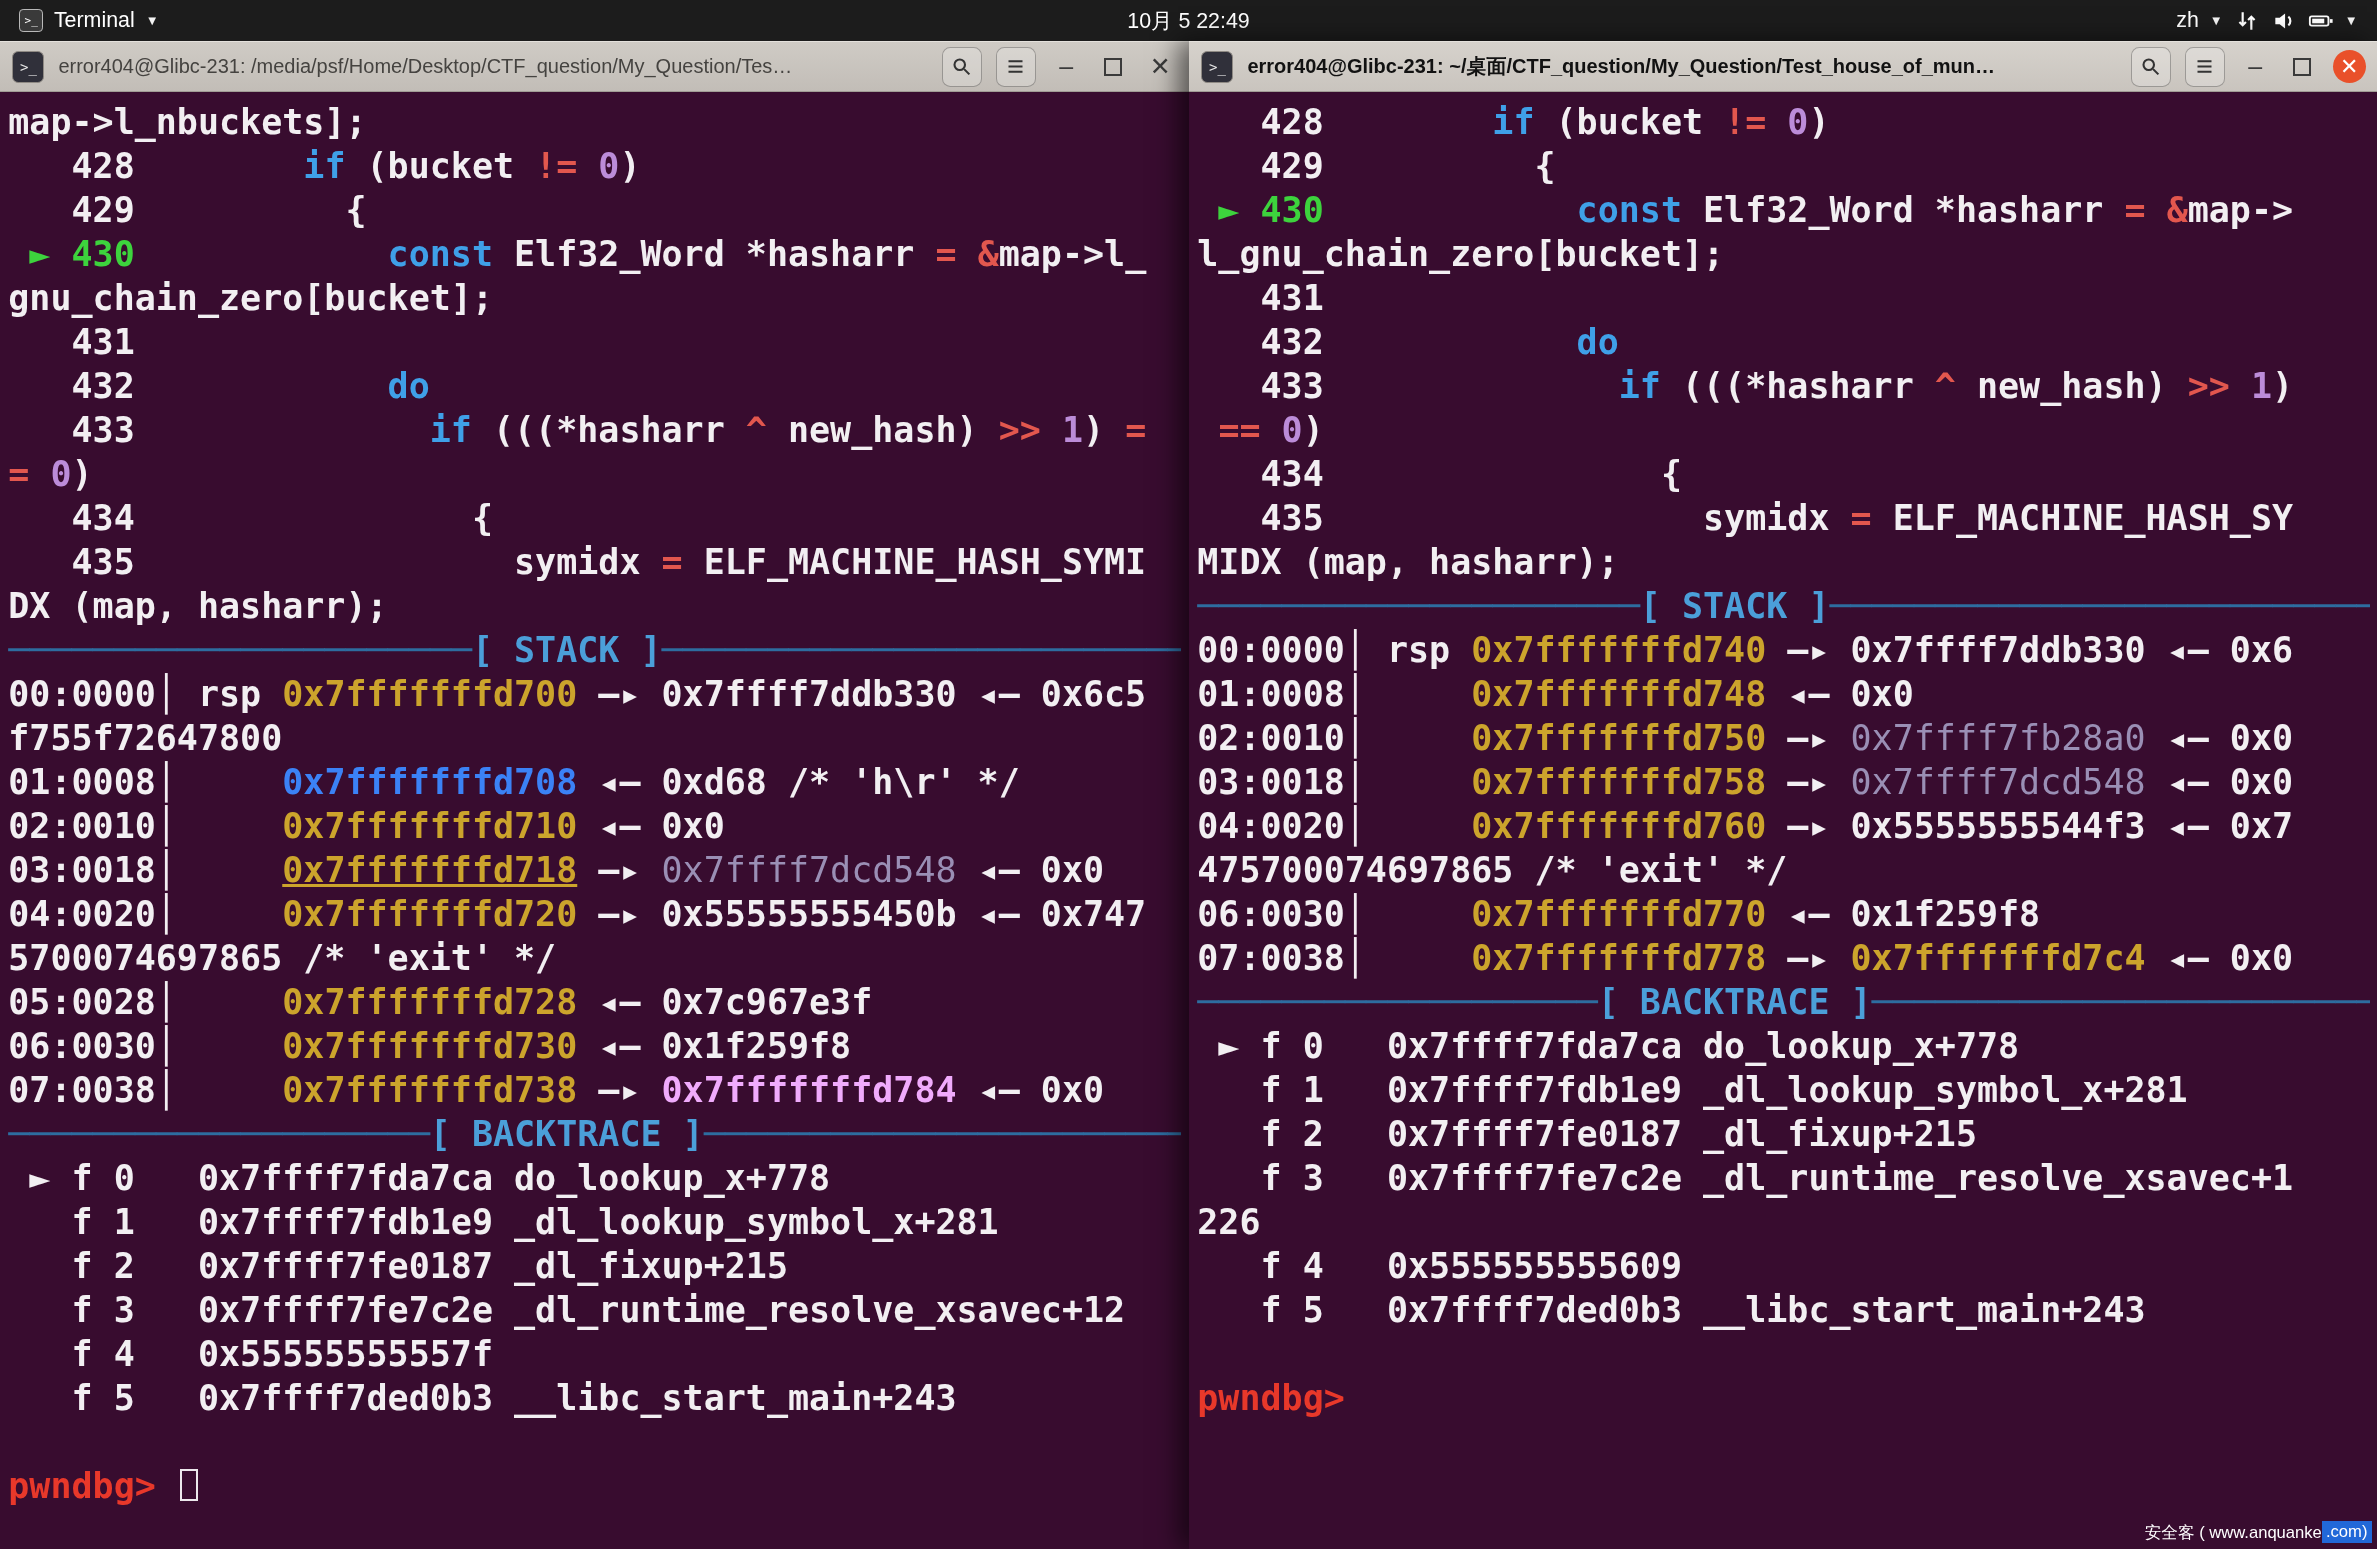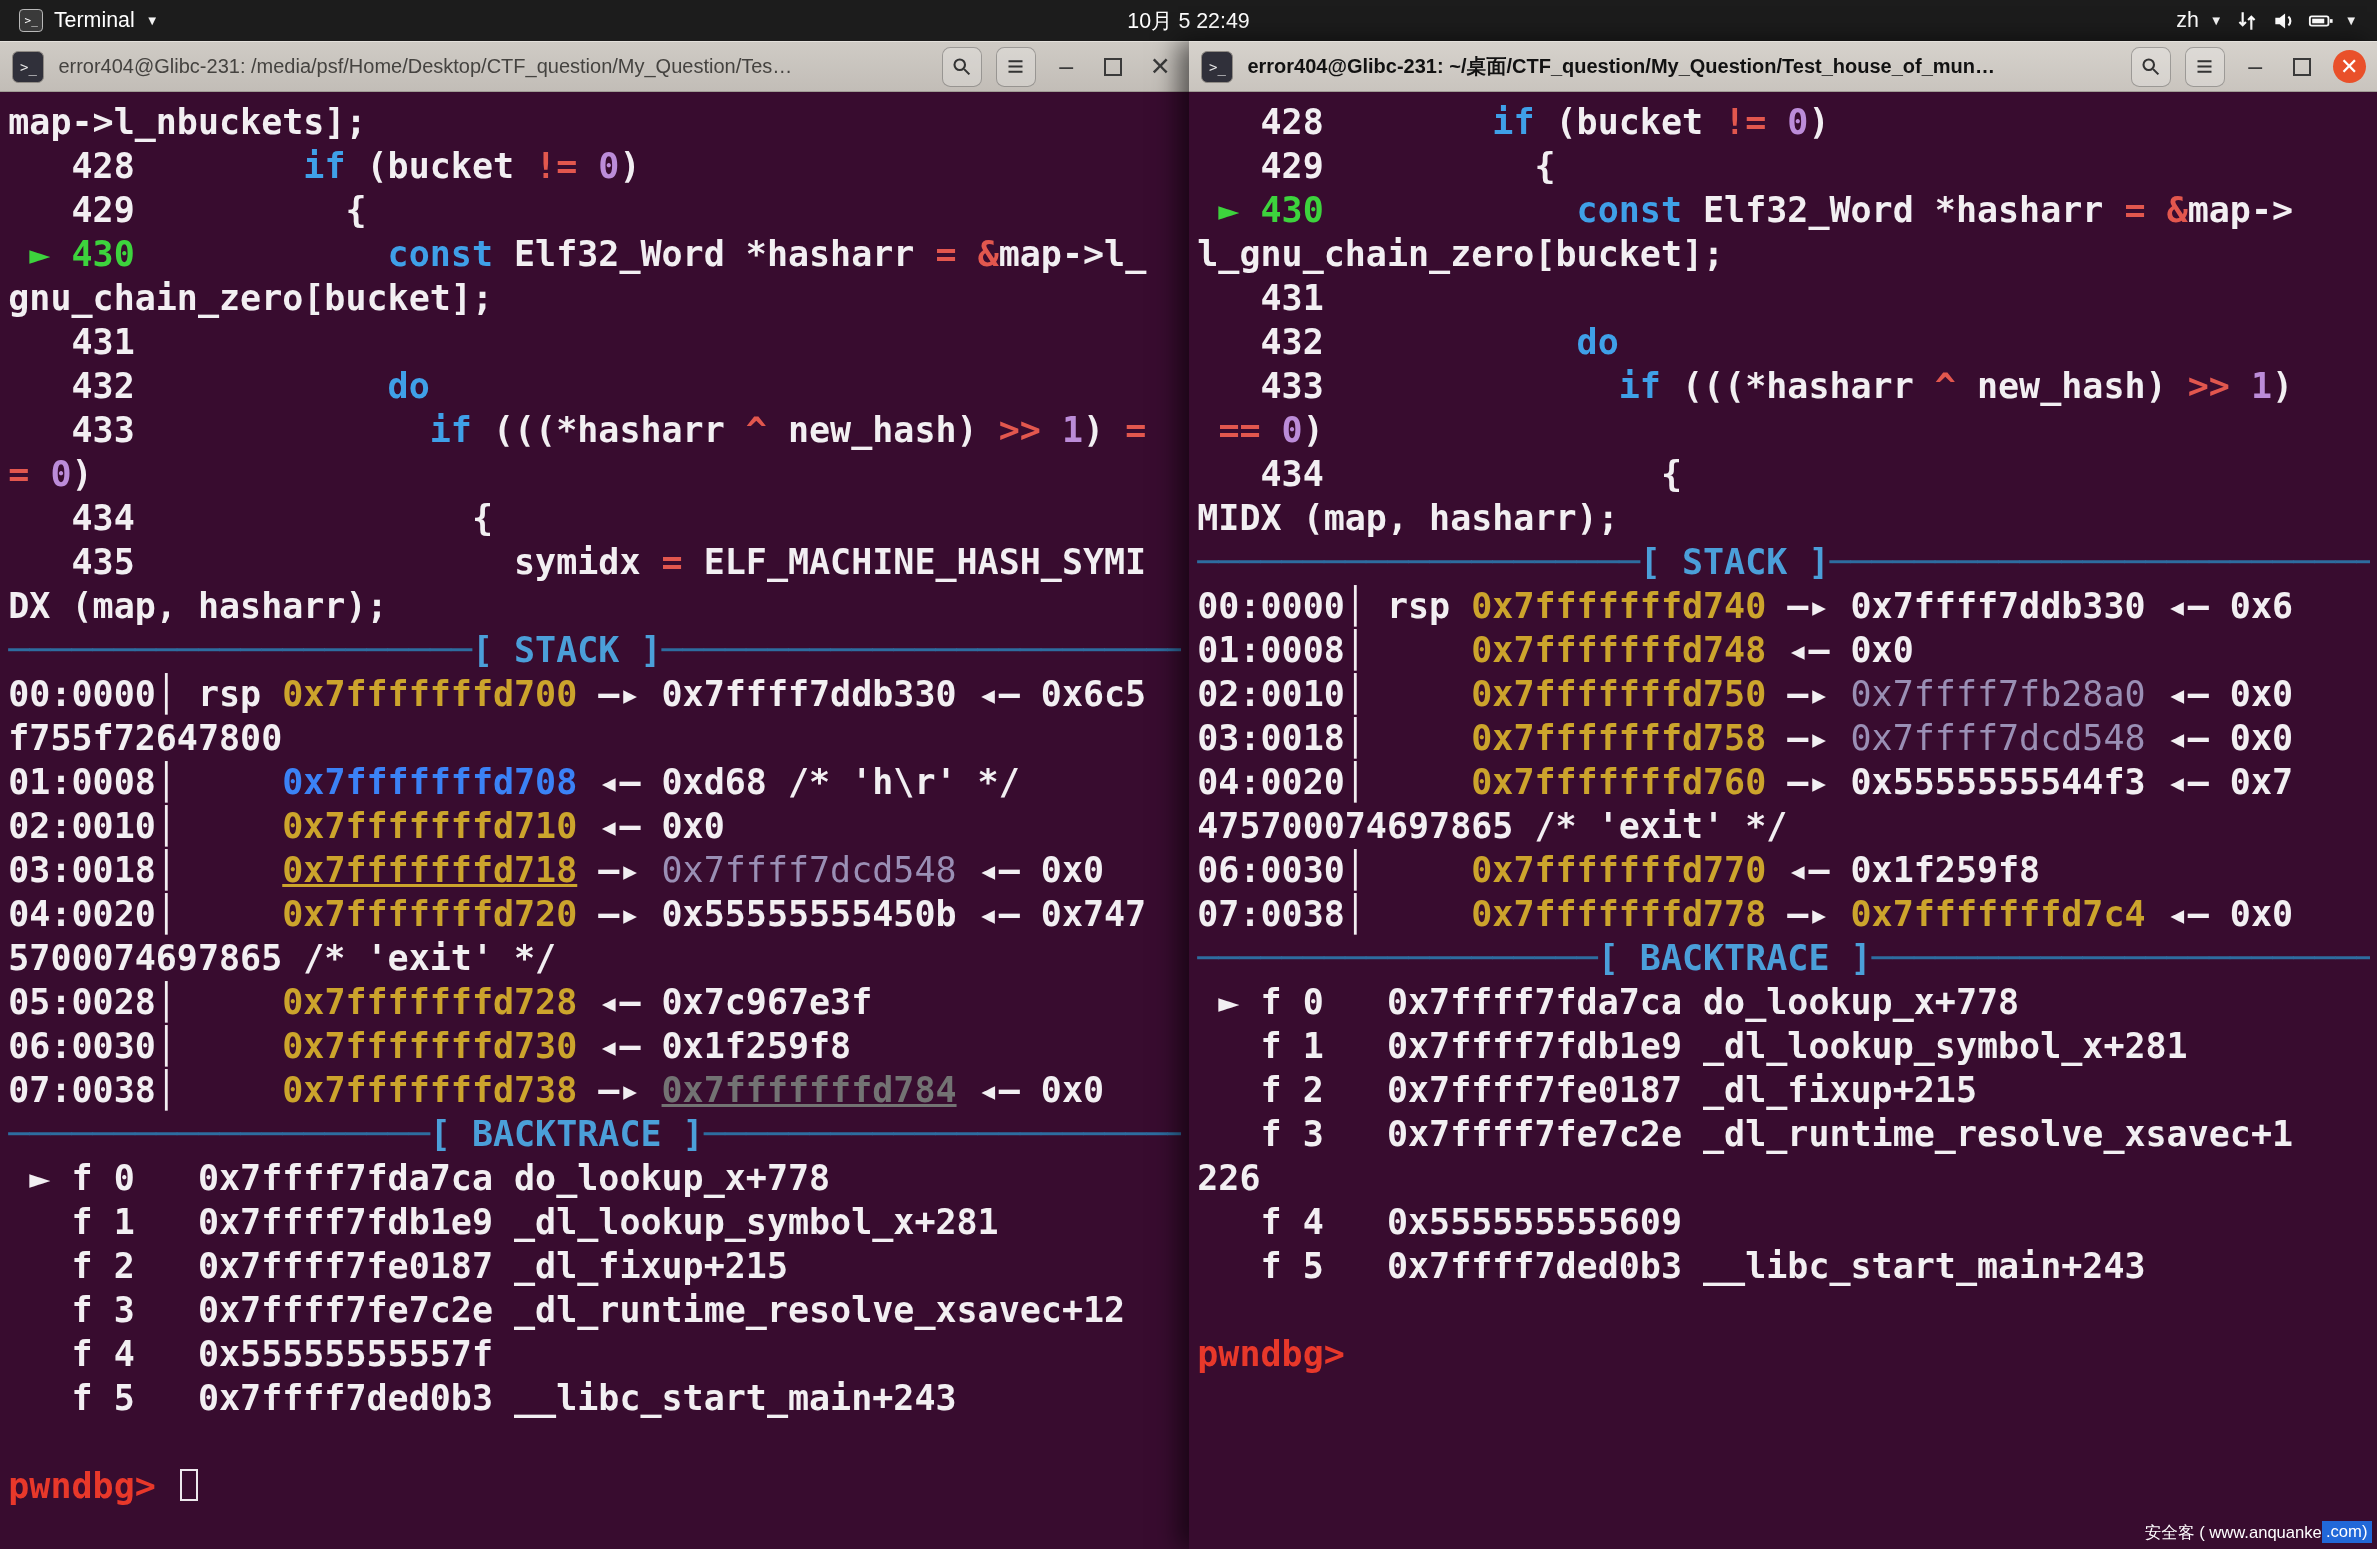--- a/index.html
+++ b/index.html
@@ -146,21 +146,21 @@
       <div class="trow"><span style="color: rgb(45, 109, 160);">──────────────────────</span><span style="color: rgb(75, 159, 217);">[ STACK ]</span><span style="color: rgb(45, 109, 160);">──────────────────────────────</span></div>
       <div class="trow"><span style="color: rgb(242, 239, 242);">00:0000│ rsp </span><span style="color: rgb(204, 164, 44);">0x7fffffffd700</span><span style="color: rgb(242, 239, 242);"> —▸ 0x7ffff7ddb330 ◂— 0x6c5</span></div>
       <div class="trow"><span style="color: rgb(242, 239, 242);">f755f72647800</span></div>
       <div class="trow"><span style="color: rgb(242, 239, 242);">01:0008│     </span><span style="color: #3b82f6; margin-top: 8px;">0x7fffffffd708</span><span style="color: rgb(242, 239, 242);"> ◂— 0xd68 /* 'h\r' */</span></div>
       <div class="trow"><span style="color: rgb(242, 239, 242);">02:0010│     </span><span style="color: rgb(204, 164, 44);">0x7fffffffd710</span><span style="color: rgb(242, 239, 242);"> ◂— 0x0</span></div>
       <div class="trow"><span style="color: rgb(242, 239, 242);">03:0018│     </span><span style="color: rgb(204, 164, 44); text-decoration: underline;">0x7fffffffd718</span><span style="color: rgb(242, 239, 242);"> —▸ </span><span style="color: rgb(154, 143, 181); font-weight: 400;">0x7ffff7dcd548</span><span style="color: rgb(242, 239, 242);"> ◂— 0x0</span></div>
       <div class="trow"><span style="color: rgb(242, 239, 242);">04:0020│     </span><span style="color: rgb(204, 164, 44);">0x7fffffffd720</span><span style="color: rgb(242, 239, 242);"> —▸ 0x55555555450b ◂— 0x747</span></div>
       <div class="trow"><span style="color: rgb(242, 239, 242);">5700074697865 /* 'exit' */</span></div>
       <div class="trow"><span style="color: rgb(242, 239, 242);">05:0028│     </span><span style="color: rgb(204, 164, 44);">0x7fffffffd728</span><span style="color: rgb(242, 239, 242);"> ◂— 0x7c967e3f</span></div>
       <div class="trow"><span style="color: rgb(242, 239, 242);">06:0030│     </span><span style="color: rgb(204, 164, 44);">0x7fffffffd730</span><span style="color: rgb(242, 239, 242);"> ◂— 0x1f259f8</span></div>
-      <div class="trow"><span style="color: rgb(242, 239, 242);">07:0038│     </span><span style="color: rgb(204, 164, 44); margin-top: 16px;">0x7fffffffd738</span><span style="color: rgb(242, 239, 242);"> —▸ </span><span style="color: #737373; text-decoration: underline;">0x7fffffffd784</span><span style="color: rgb(242, 239, 242);"> ◂— 0x0</span></div>
+      <div class="trow"><span style="color: rgb(242, 239, 242);">07:0038│     </span><span style="color: rgb(204, 164, 44); margin-top: 16px;">0x7fffffffd738</span><span style="color: rgb(242, 239, 242);"> —▸ </span><span style="color: #f0abfc;">0x7fffffffd784</span><span style="color: rgb(242, 239, 242);"> ◂— 0x0</span></div>
       <div class="trow"><span style="color: rgb(45, 109, 160);">────────────────────</span><span style="color: rgb(75, 159, 217);">[ BACKTRACE ]</span><span style="color: rgb(45, 109, 160);">────────────────────────────</span></div>
       <div class="trow"><span style="color: rgb(242, 239, 242);"> ► f 0   0x7ffff7fda7ca do_lookup_x+778</span></div>
       <div class="trow"><span style="color: rgb(242, 239, 242);">   f 1   0x7ffff7fdb1e9 _dl_lookup_symbol_x+281</span></div>
       <div class="trow"><span style="color: rgb(242, 239, 242);">   f 2   0x7ffff7fe0187 _dl_fixup+215</span></div>
       <div class="trow"><span style="color: rgb(242, 239, 242);">   f 3   0x7ffff7fe7c2e _dl_runtime_resolve_xsavec+12</span></div>
       <div class="trow"><span style="color: rgb(242, 239, 242);">   f 4   0x55555555557f</span></div>
       <div class="trow"><span style="color: rgb(242, 239, 242);">   f 5   0x7ffff7ded0b3 __libc_start_main+243</span></div>
       <div class="trow">&nbsp;</div>
       <div class="trow"><span style="color: rgb(232, 56, 42);">pwndbg&gt; </span><span class="cursor-hollow"></span></div>
     </div>
@@ -190,20 +190,21 @@
   <div class="term" id="term-right" style="background: rgb(56, 12, 47);">
       <div class="trow"><span style="color: rgb(242, 239, 242);">   428        </span><span style="color: rgb(63, 160, 232);">if</span><span style="color: rgb(242, 239, 242);"> (bucket </span><span style="color: rgb(226, 87, 78);">!=</span><span style="color: rgb(242, 239, 242);"> </span><span style="color: rgb(188, 140, 217);">0</span><span style="color: rgb(242, 239, 242);">)</span></div>
       <div class="trow"><span style="color: rgb(242, 239, 242);">   429          {</span></div>
       <div class="trow"><span style="color: rgb(61, 211, 61);"> ► 430</span><span style="color: rgb(242, 239, 242);">            </span><span style="color: rgb(63, 160, 232);">const</span><span style="color: rgb(242, 239, 242);"> Elf32_Word *hasharr </span><span style="color: rgb(226, 87, 78);">=</span><span style="color: rgb(242, 239, 242);"> </span><span style="color: rgb(226, 87, 78);">&amp;</span><span style="color: rgb(242, 239, 242);">map-&gt;</span></div>
       <div class="trow"><span style="color: rgb(242, 239, 242);">l_gnu_chain_zero[bucket];</span></div>
       <div class="trow"><span style="color: rgb(242, 239, 242);">   431</span></div>
       <div class="trow"><span style="color: rgb(242, 239, 242);">   432            </span><span style="color: rgb(63, 160, 232);">do</span></div>
       <div class="trow"><span style="color: rgb(242, 239, 242);">   433              </span><span style="color: rgb(63, 160, 232);">if</span><span style="color: rgb(242, 239, 242);"> (((*hasharr </span><span style="color: rgb(226, 87, 78);">^</span><span style="color: rgb(242, 239, 242);"> new_hash) </span><span style="color: rgb(226, 87, 78);">&gt;&gt;</span><span style="color: rgb(242, 239, 242);"> </span><span style="color: rgb(188, 140, 217);">1</span><span style="color: rgb(242, 239, 242);">)</span></div>
       <div class="trow"><span style="color: rgb(242, 239, 242);"> </span><span style="color: rgb(226, 87, 78);">==</span><span style="color: rgb(242, 239, 242);"> </span><span style="color: rgb(188, 140, 217);">0</span><span style="color: rgb(242, 239, 242);">)</span></div>
       <div class="trow"><span style="color: rgb(242, 239, 242);">   434                {</span></div>
+      <div class="trow"><span style="color: rgb(242, 239, 242);">   435                  symidx </span><span style="color: rgb(226, 87, 78);">=</span><span style="color: rgb(242, 239, 242);"> ELF_MACHINE_HASH_SY</span></div>
       <div class="trow"><span style="color: rgb(242, 239, 242);">MIDX (map, hasharr);</span></div>
       <div class="trow"><span style="color: rgb(45, 109, 160);">─────────────────────</span><span style="color: rgb(75, 159, 217);">[ STACK ]</span><span style="color: rgb(45, 109, 160);">──────────────────────────────</span></div>
       <div class="trow"><span style="color: rgb(242, 239, 242);">00:0000│ rsp </span><span style="color: rgb(204, 164, 44);">0x7fffffffd740</span><span style="color: rgb(242, 239, 242);"> —▸ 0x7ffff7ddb330 ◂— 0x6</span></div>
       <div class="trow"><span style="color: rgb(242, 239, 242);">01:0008│     </span><span style="color: rgb(204, 164, 44);">0x7fffffffd748</span><span style="color: rgb(242, 239, 242);"> ◂— 0x0</span></div>
       <div class="trow"><span style="color: rgb(242, 239, 242);">02:0010│     </span><span style="color: rgb(204, 164, 44);">0x7fffffffd750</span><span style="color: rgb(242, 239, 242);"> —▸ </span><span style="color: rgb(154, 143, 181); font-weight: 400;">0x7ffff7fb28a0</span><span style="color: rgb(242, 239, 242);"> ◂— 0x0</span></div>
       <div class="trow"><span style="color: rgb(242, 239, 242);">03:0018│     </span><span style="color: rgb(204, 164, 44);">0x7fffffffd758</span><span style="color: rgb(242, 239, 242);"> —▸ </span><span style="color: rgb(154, 143, 181); font-weight: 400;">0x7ffff7dcd548</span><span style="color: rgb(242, 239, 242);"> ◂— 0x0</span></div>
       <div class="trow"><span style="color: rgb(242, 239, 242);">04:0020│     </span><span style="color: rgb(204, 164, 44);">0x7fffffffd760</span><span style="color: rgb(242, 239, 242);"> —▸ 0x5555555544f3 ◂— 0x7</span></div>
       <div class="trow"><span style="color: rgb(242, 239, 242);">475700074697865 /* 'exit' */</span></div>
       <div class="trow"><span style="color: rgb(242, 239, 242);">06:0030│     </span><span style="color: rgb(204, 164, 44);">0x7fffffffd770</span><span style="color: rgb(242, 239, 242);"> ◂— 0x1f259f8</span></div>
       <div class="trow"><span style="color: rgb(242, 239, 242);">07:0038│     </span><span style="color: rgb(204, 164, 44);">0x7fffffffd778</span><span style="color: rgb(242, 239, 242);"> —▸ </span><span style="color: rgb(204, 164, 44);">0x7fffffffd7c4</span><span style="color: rgb(242, 239, 242);"> ◂— 0x0</span></div>

